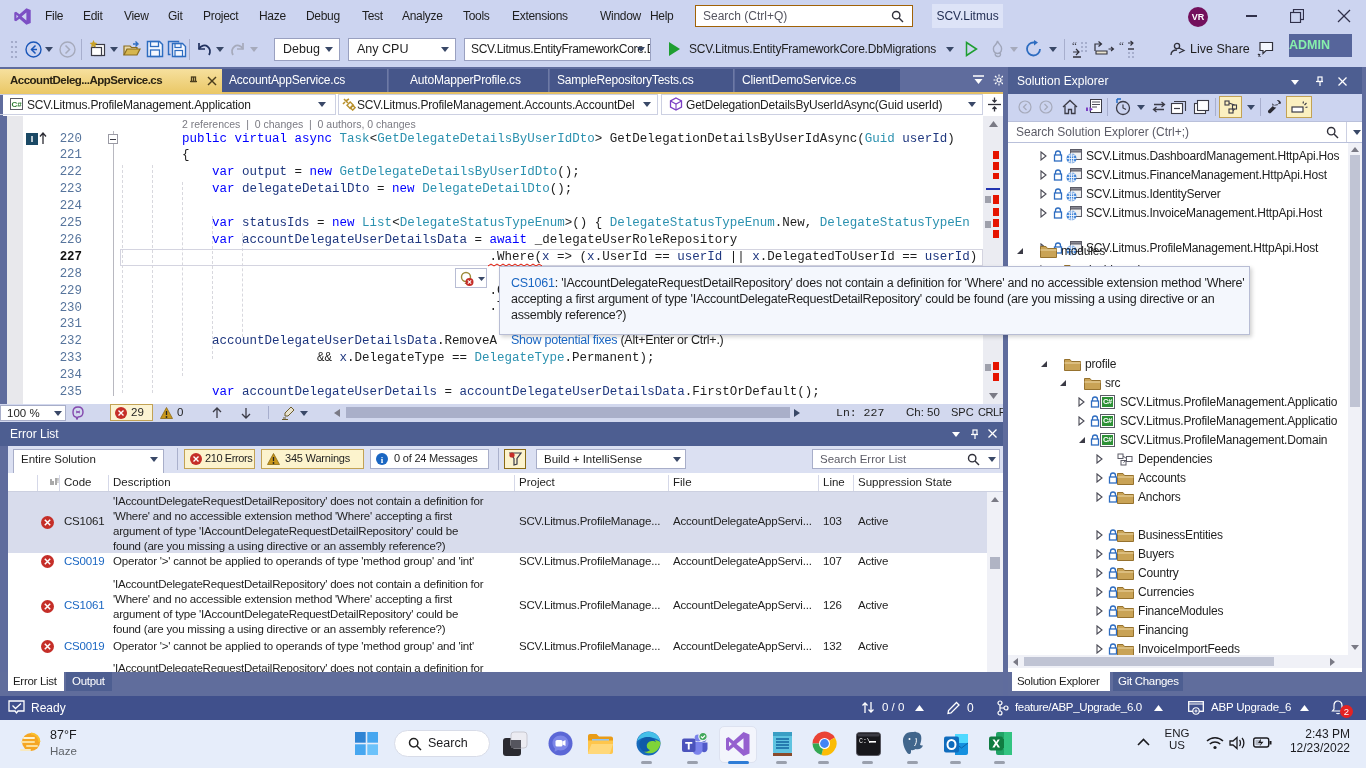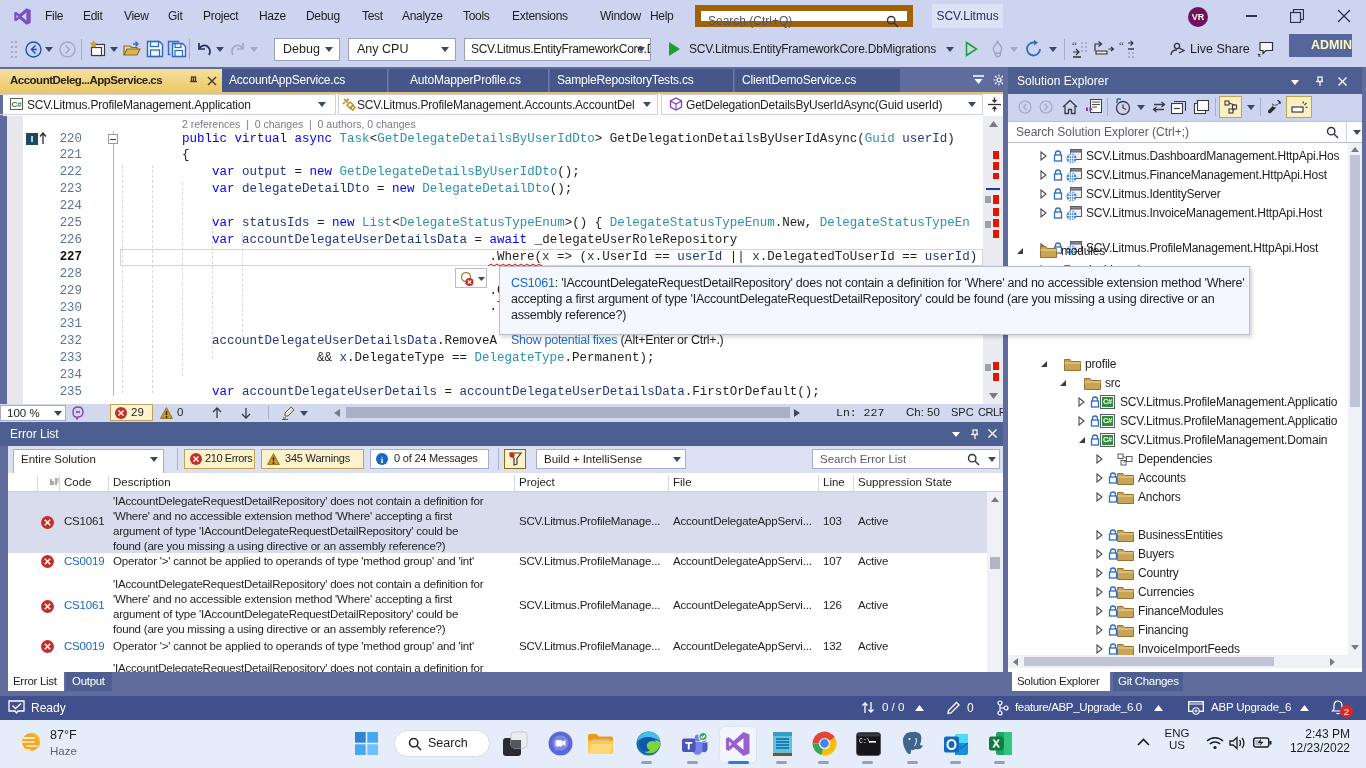--- a/index.html
+++ b/index.html
@@ -28,21 +28,21 @@
       <div class="abs" style="left:259px;top:9px;">Haze</div>
       <div class="abs" style="left:306px;top:9px;">Debug</div>
       <div class="abs" style="left:362px;top:9px;">Test</div>
       <div class="abs" style="left:402px;top:9px;">Analyze</div>
       <div class="abs" style="left:463px;top:9px;">Tools</div>
       <div class="abs" style="left:512px;top:9px;">Extensions</div>
       <div class="abs" style="left:600px;top:9px;">Window</div>
       <div class="abs" style="left:650px;top:9px;">Help</div>
     </div>
 
-  <div class="abs" style="left:695px;top:5px;width:218px;height:22px;background:#fff;border:6px solid #a16207;color:#555560;font-size:12px;line-height:20px;padding-left:7px;">Search (Ctrl+Q)
+  <div class="abs" style="left:695px;top:5px;width:218px;height:22px;background:#fff;border:1px solid #a16207;color:#555560;font-size:12px;line-height:20px;padding-left:7px;">Search (Ctrl+Q)
     <svg class="abs" style="right:8px;top:4px;" width="13" height="13" viewBox="0 0 13 13">
         <circle cx="5.2" cy="5.2" r="3.7" fill="none" stroke="#30303a" stroke-width="1.4"></circle>
         <line x1="8" y1="8" x2="12" y2="12" stroke="#30303a" stroke-width="1.4"></line>
       </svg>
   </div>
   <div class="abs" style="left:932px;top:4px;width:71px;height:24px;background:#dde3f7;color:#1e2a50;line-height:24px;text-align:center;font-size:12px;">SCV.Litmus</div>
 
   <div class="abs" style="left:1188px;top:7px;width:20px;height:20px;border-radius:50%;background:#73105c;color:#fff;font-size:9px;font-weight:bold;text-align:center;line-height:20px;">VR</div>
 
   <div class="abs" style="left:1246px;top:15px;width:11px;height:1.5px;background:#30304a;"></div>
@@ -208,21 +208,21 @@
       <circle cx="8" cy="5" r="2.6" fill="none" stroke="#30303a" stroke-width="1.3"></circle>
       <path d="M10 12 L15 9.5 L10 7" fill="none" stroke="#30303a" stroke-width="1.3"></path>
     </svg>
   <div class="abs" style="left:1190px;top:10px;">Live Share</div>
 
   <svg class="abs" style="left:1256px;top:9px;" width="18" height="17" viewBox="0 0 18 17">
       <path d="M4 1.5 L16.5 1.5 L16.5 9.5 L10 9.5 L7 12.5 L7 9.5 L4 9.5 Z" fill="#f4f7ff" stroke="#30303a" stroke-width="1.2"></path>
       <path d="M2 13 L4.5 15.5 M2.5 15.5 L4 13" stroke="#30303a" stroke-width="1.2"></path>
     </svg>
 
-  <div class="abs" style="left:1289px;top:2px;width:63px;height:23px;background:#56659b;color:#fef9c3;font-weight:bold;font-size:12.5px;text-align:right;line-height:23px;padding-left:8px;">ADMIN</div>
+  <div class="abs" style="left:1289px;top:2px;width:63px;height:23px;background:#56659b;color:#86efac;font-weight:bold;font-size:12.5px;text-align:left;line-height:23px;">ADMIN</div>
 </div>
 
 <div class="abs" id="tabstrip" style="left:0;top:67px;width:1003px;height:27px;background:#5f6c9d;font-size:12.5px;">
   <div class="abs" style="left:0;top:25px;width:1003px;height:2px;background:#e3bf66;"></div>
 
   <div class="abs" style="left:0;top:2px;width:222px;height:25px;background:linear-gradient(#f6e09e,#eac765);color:#2a2313;font-weight:bold;line-height:23px;padding-left:10px;font-size:11.5px;letter-spacing:-0.5px;">AccountDeleg...AppService.cs
     <svg class="abs" style="left:188px;top:7px;" width="11" height="11" viewBox="0 0 11 11">
         <g stroke="#4a3d1d" stroke-width="1.3" fill="none">
           <line x1="2" y1="5.5" x2="9" y2="5.5"></line>
           <line x1="5.5" y1="1" x2="5.5" y2="5.5"></line>

